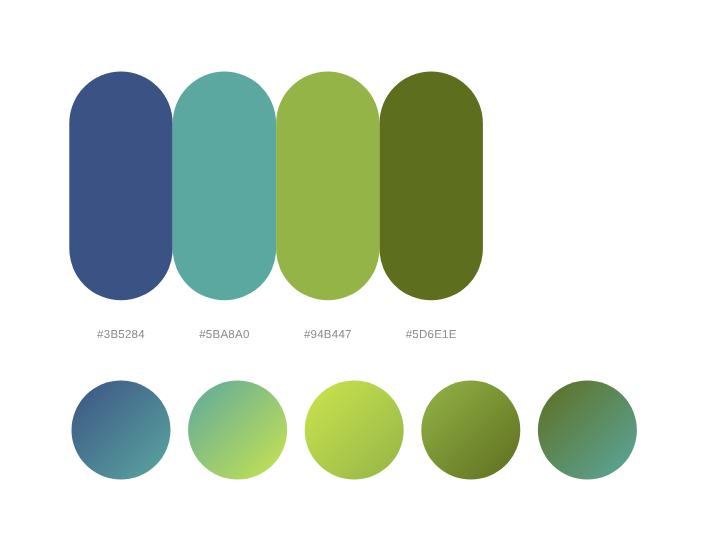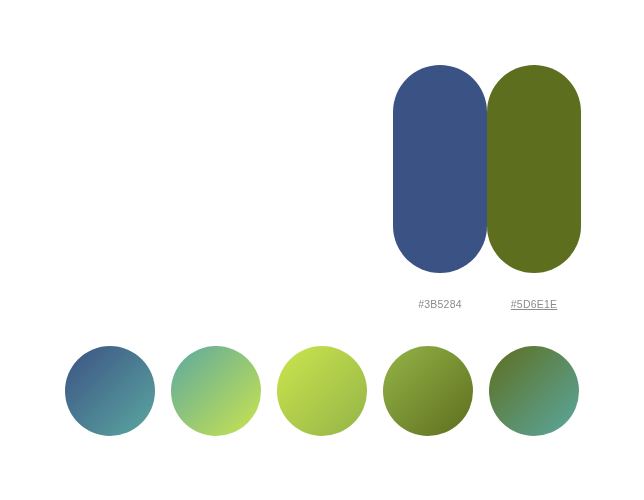--- a/index.html
+++ b/index.html
@@ -26,21 +26,21 @@
   }
 
   
   #swatch-row {
     position: absolute;
     left: 63px;
     top: 65px;
     width: 518px;
     height: 250px;
     display: flex;
-    justify-content: flex-end;
+    justify-content: flex-start;
     align-items: flex-start;
   }
 
   .swatch-cell {
     width: 94px;
     display: flex;
     flex-direction: column;
     align-items: center;
   }
 
@@ -89,26 +89,34 @@
 
 <div id="palette-board" style="background: rgb(255, 255, 255);">
 
   <div id="swatch-row">
 
     <div class="swatch-cell">
       <div class="swatch-pill" style="background: rgb(59, 82, 132);"></div>
       <div class="swatch-hex" style="color: rgb(139, 139, 139);">#3B5284</div>
     </div>
 
-
+    <div class="swatch-cell">
+      <div class="swatch-pill" style="background: rgb(91, 168, 160);"></div>
+      <div class="swatch-hex" style="color: rgb(139, 139, 139);">#5BA8A0</div>
+    </div>
 
 
     <div class="swatch-cell">
+      <div class="swatch-pill" style="background: rgb(148, 180, 71);"></div>
+      <div class="swatch-hex" style="color: rgb(139, 139, 139);">#94B447</div>
+    </div>
+
+    <div class="swatch-cell">
       <div class="swatch-pill" style="background: rgb(93, 110, 30);"></div>
-      <div class="swatch-hex" style="color: rgb(139, 139, 139); text-decoration: underline;">#5D6E1E</div>
+      <div class="swatch-hex" style="color: rgb(139, 139, 139);">#5D6E1E</div>
     </div>
 
   </div>
 
   <div id="blend-row">
 
     <div class="blend-cell">
       <div class="blend-circle" style="background: linear-gradient(135deg, rgb(59, 82, 132) 0%, rgb(91, 168, 160) 100%);"></div>
     </div>
 

